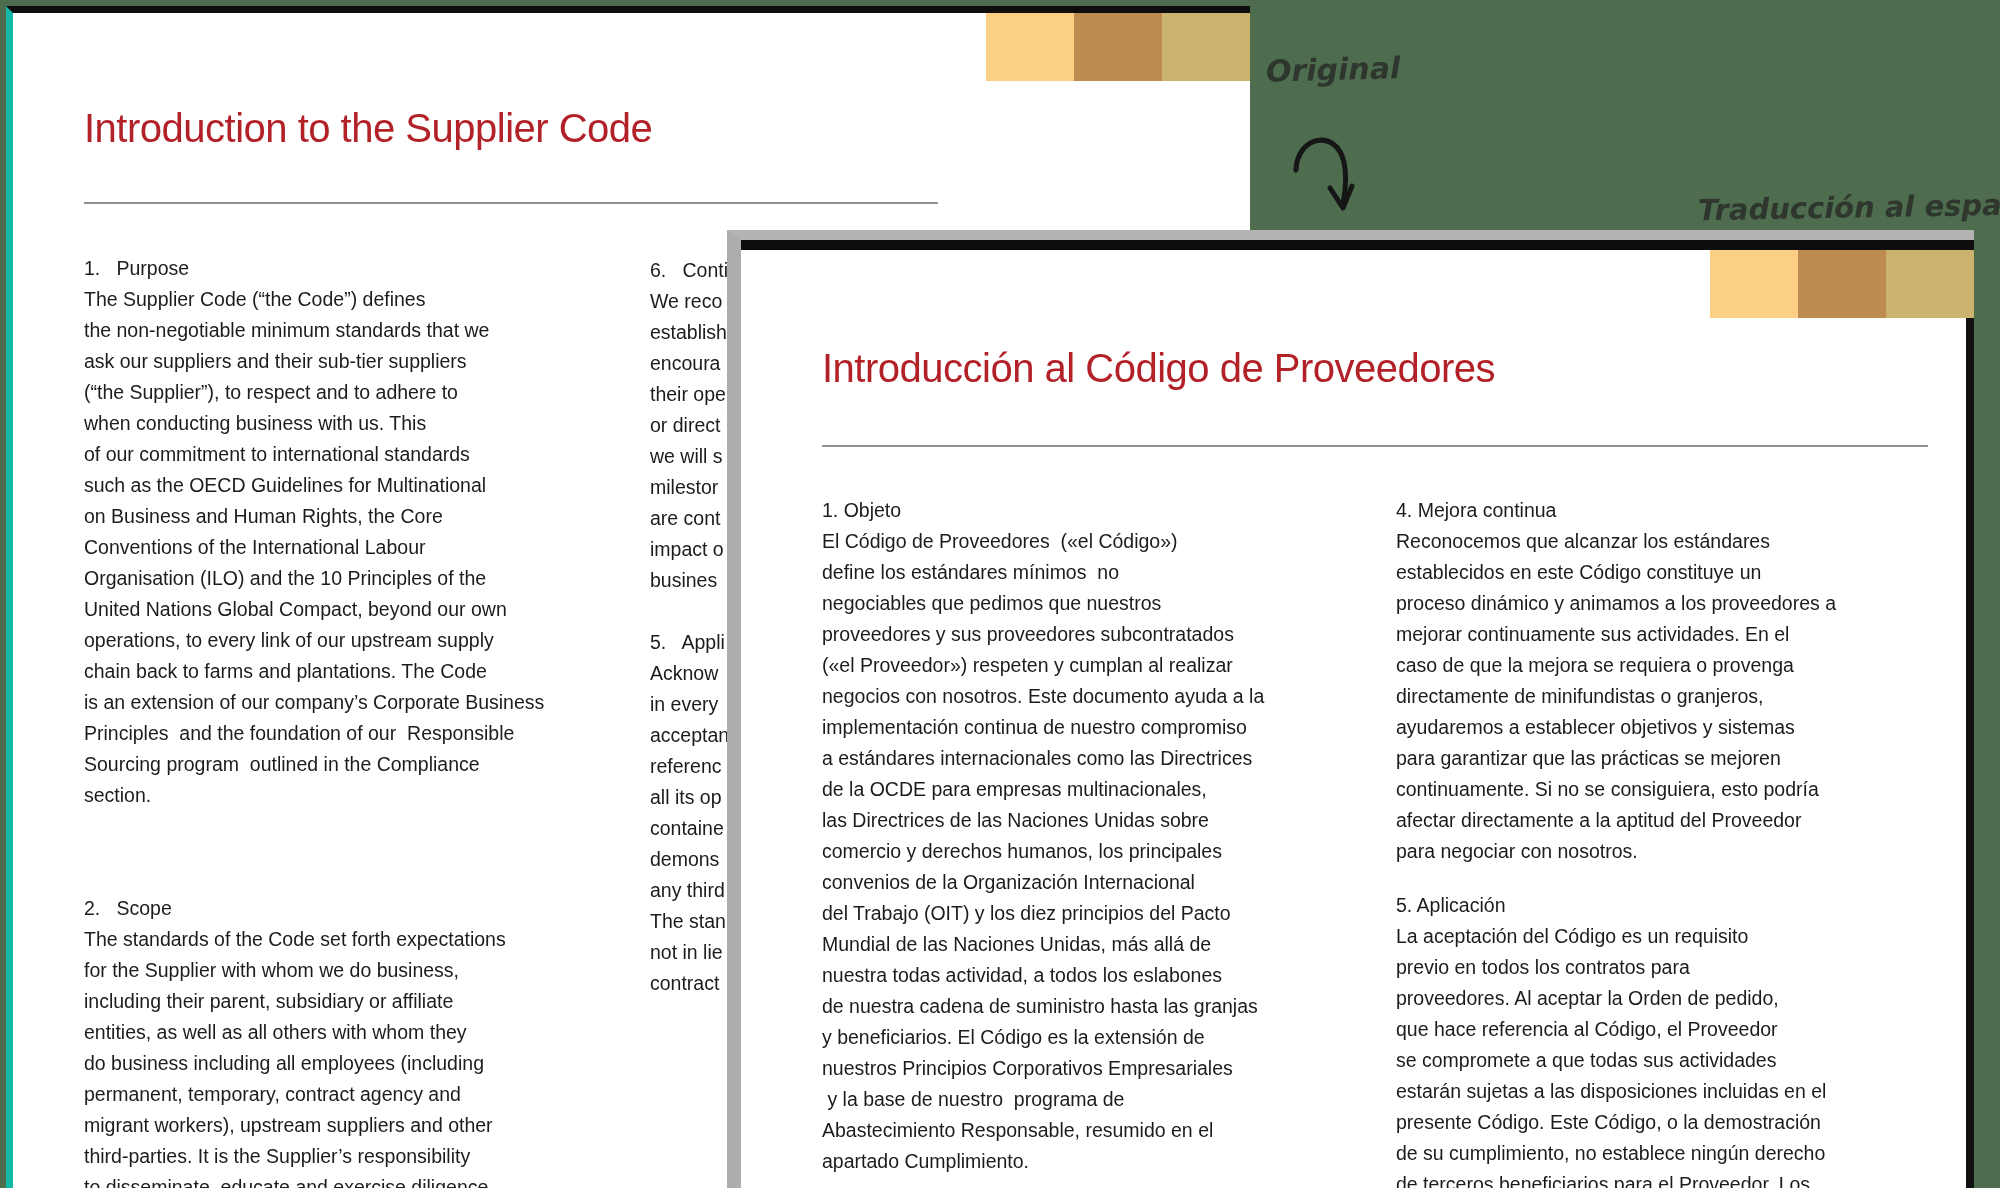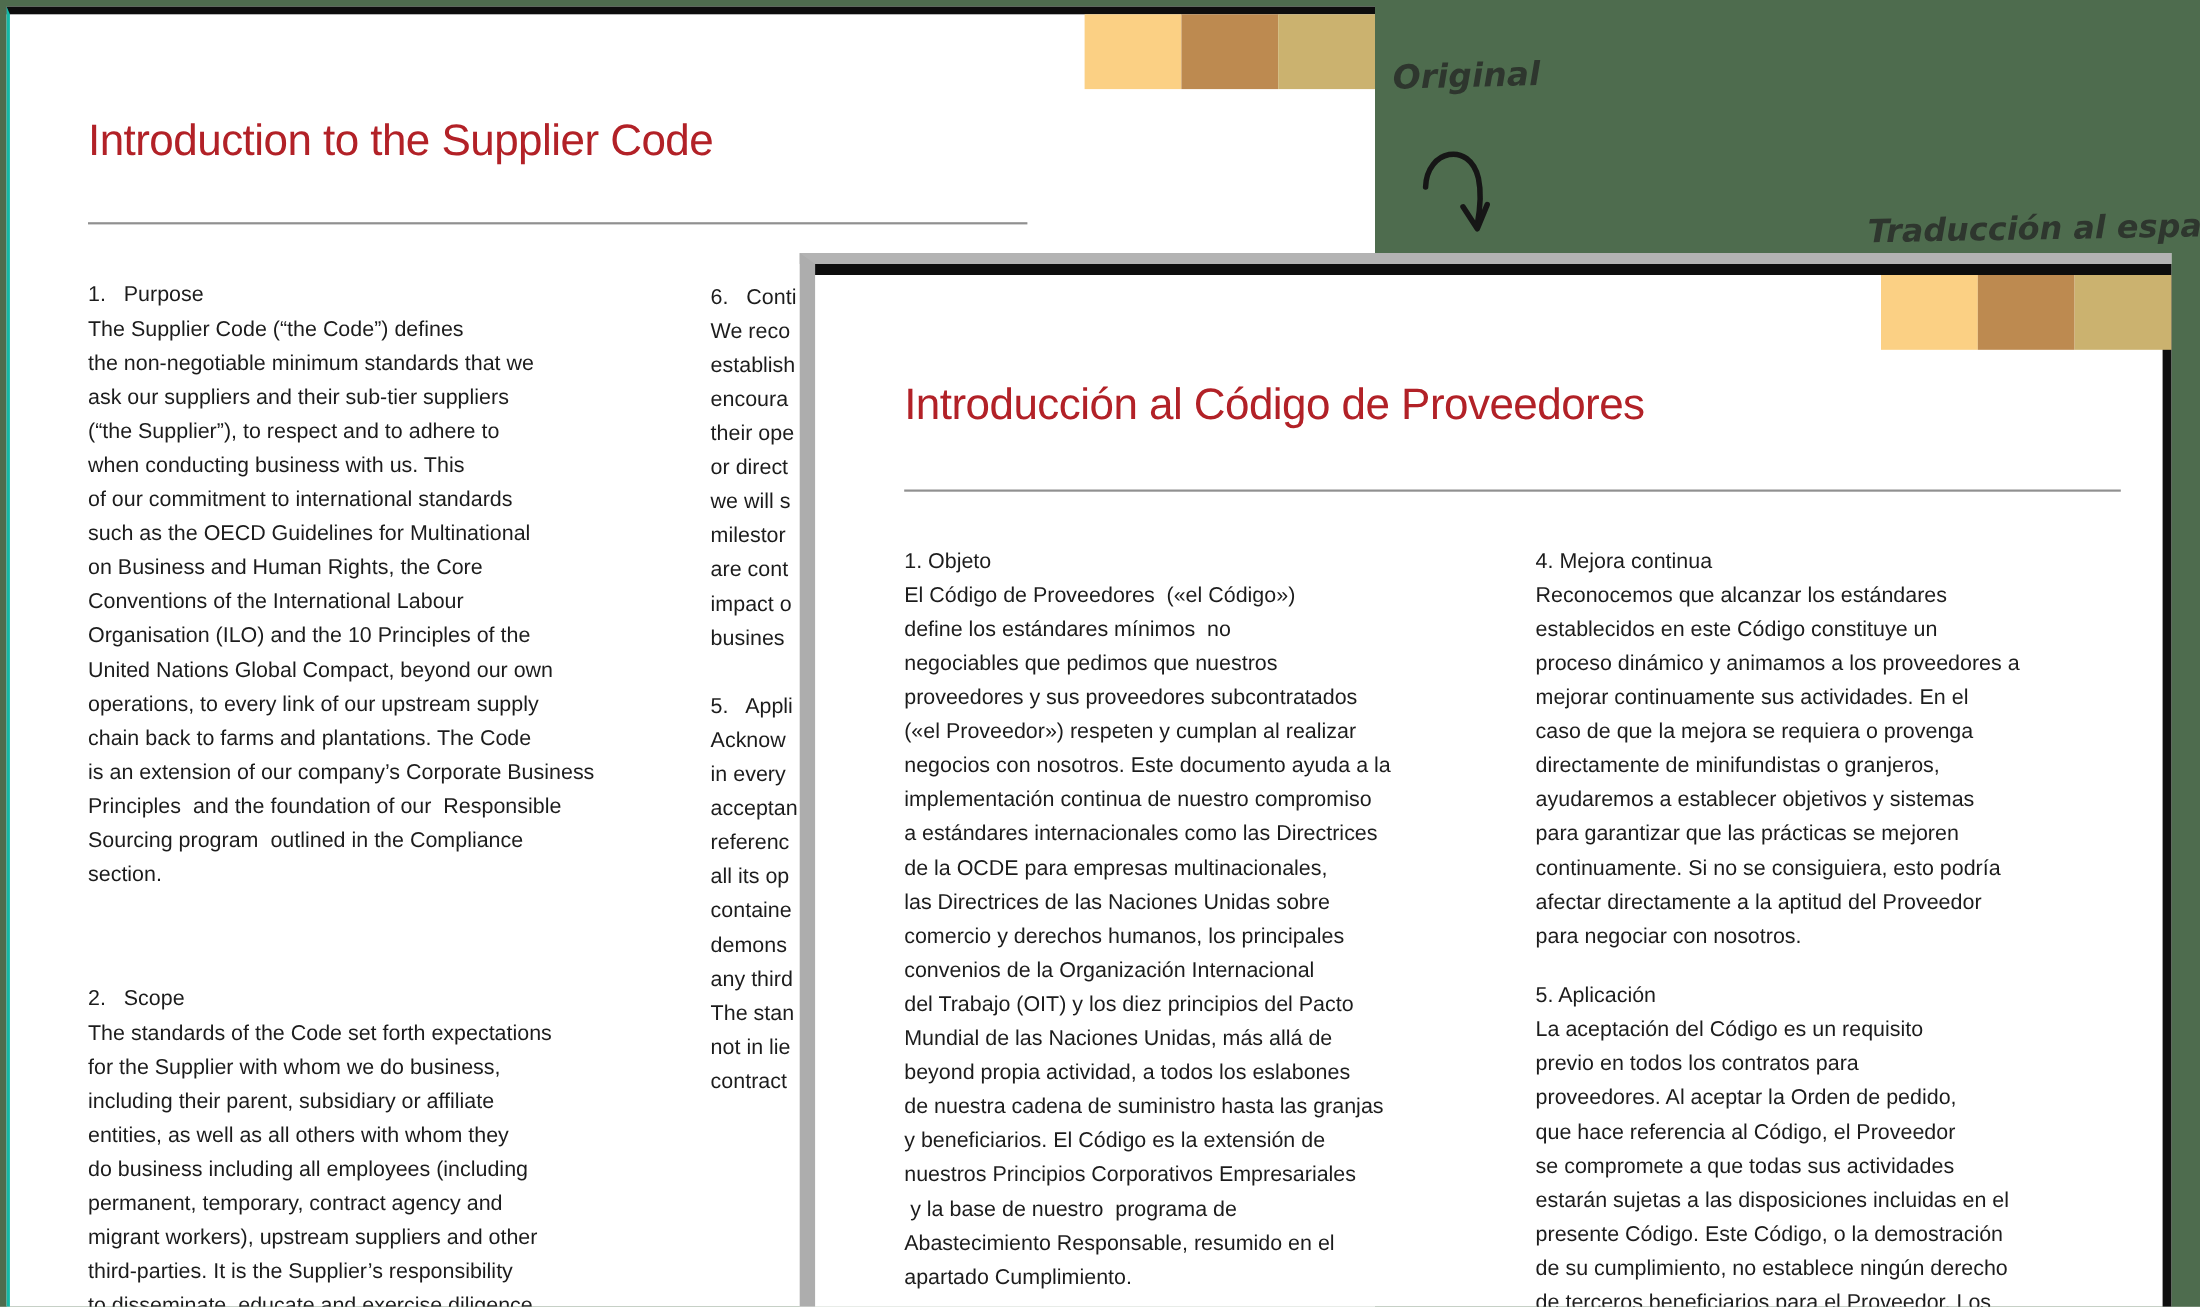--- a/index.html
+++ b/index.html
@@ -5,21 +5,21 @@
   html,body{margin:0;padding:0;}
   body{
     width:2000px;height:1188px;position:relative;overflow:hidden;
     background:#4e6c4e;
     font-family:"Liberation Sans",sans-serif;
   }
   
   .page-en{
     position:absolute;left:6px;top:6px;width:1244px;height:1182px;
     background:#ffffff;box-sizing:border-box;
-    border-top:7px solid #0d0d0d;border-left:3px solid #14b8a6;
+    border-top:7px solid #0d0d0d;border-left:7px solid #14b8a6;
   }
   .page-en .inner{position:absolute;left:0;top:0;right:0;bottom:0;}
   
   .page-es{
     position:absolute;left:727px;top:230px;width:1247px;height:958px;
     background:#ffffff;box-sizing:border-box;
     border-top:10px solid #b3b3b3;border-left:14px solid #adadad;
   }
   .page-es .topbar{position:absolute;left:0;top:0;right:0;height:10px;background:#0d0d0d;}
   .page-es .rightbar{position:absolute;right:0;top:10px;bottom:0;width:8px;background:#101010;}
@@ -165,21 +165,21 @@
         <div class="tl">(«el Proveedor») respeten y cumplan al realizar</div>
         <div class="tl">negocios con nosotros. Este documento ayuda a la</div>
         <div class="tl">implementación continua de nuestro compromiso</div>
         <div class="tl">a estándares internacionales como las Directrices</div>
         <div class="tl">de la OCDE para empresas multinacionales,</div>
         <div class="tl">las Directrices de las Naciones Unidas sobre</div>
         <div class="tl">comercio y derechos humanos, los principales</div>
         <div class="tl">convenios de la Organización Internacional</div>
         <div class="tl">del Trabajo (OIT) y los diez principios del Pacto</div>
         <div class="tl">Mundial de las Naciones Unidas, más allá de</div>
-        <div class="tl">beyond propia actividad, a todos los eslabones</div>
+        <div class="tl">nuestra todas actividad, a todos los eslabones</div>
         <div class="tl">de nuestra cadena de suministro hasta las granjas</div>
         <div class="tl">y beneficiarios. El Código es la extensión de</div>
         <div class="tl">nuestros Principios Corporativos Empresariales</div>
         <div class="tl"> y la base de nuestro  programa de</div>
         <div class="tl">Abastecimiento Responsable, resumido en el</div>
         <div class="tl">apartado Cumplimiento.</div>
       </div>
   </div>
 
   <div class="col" style="left:655px;top:0;">

